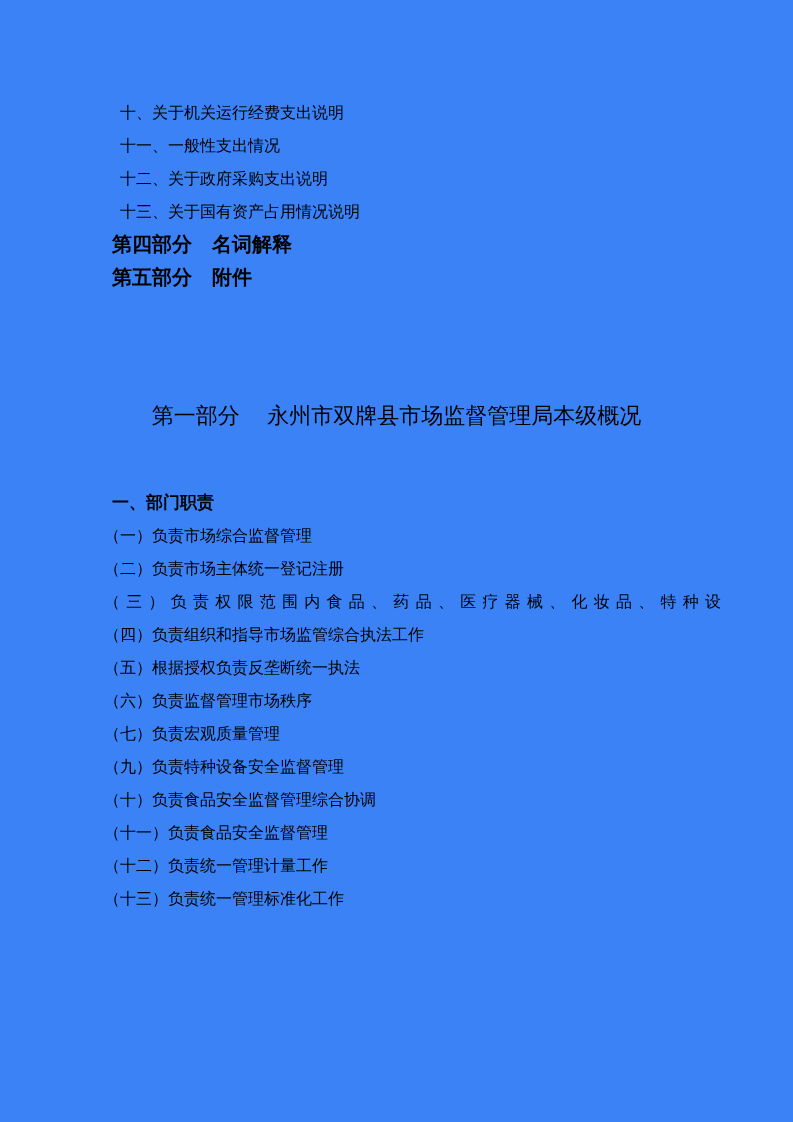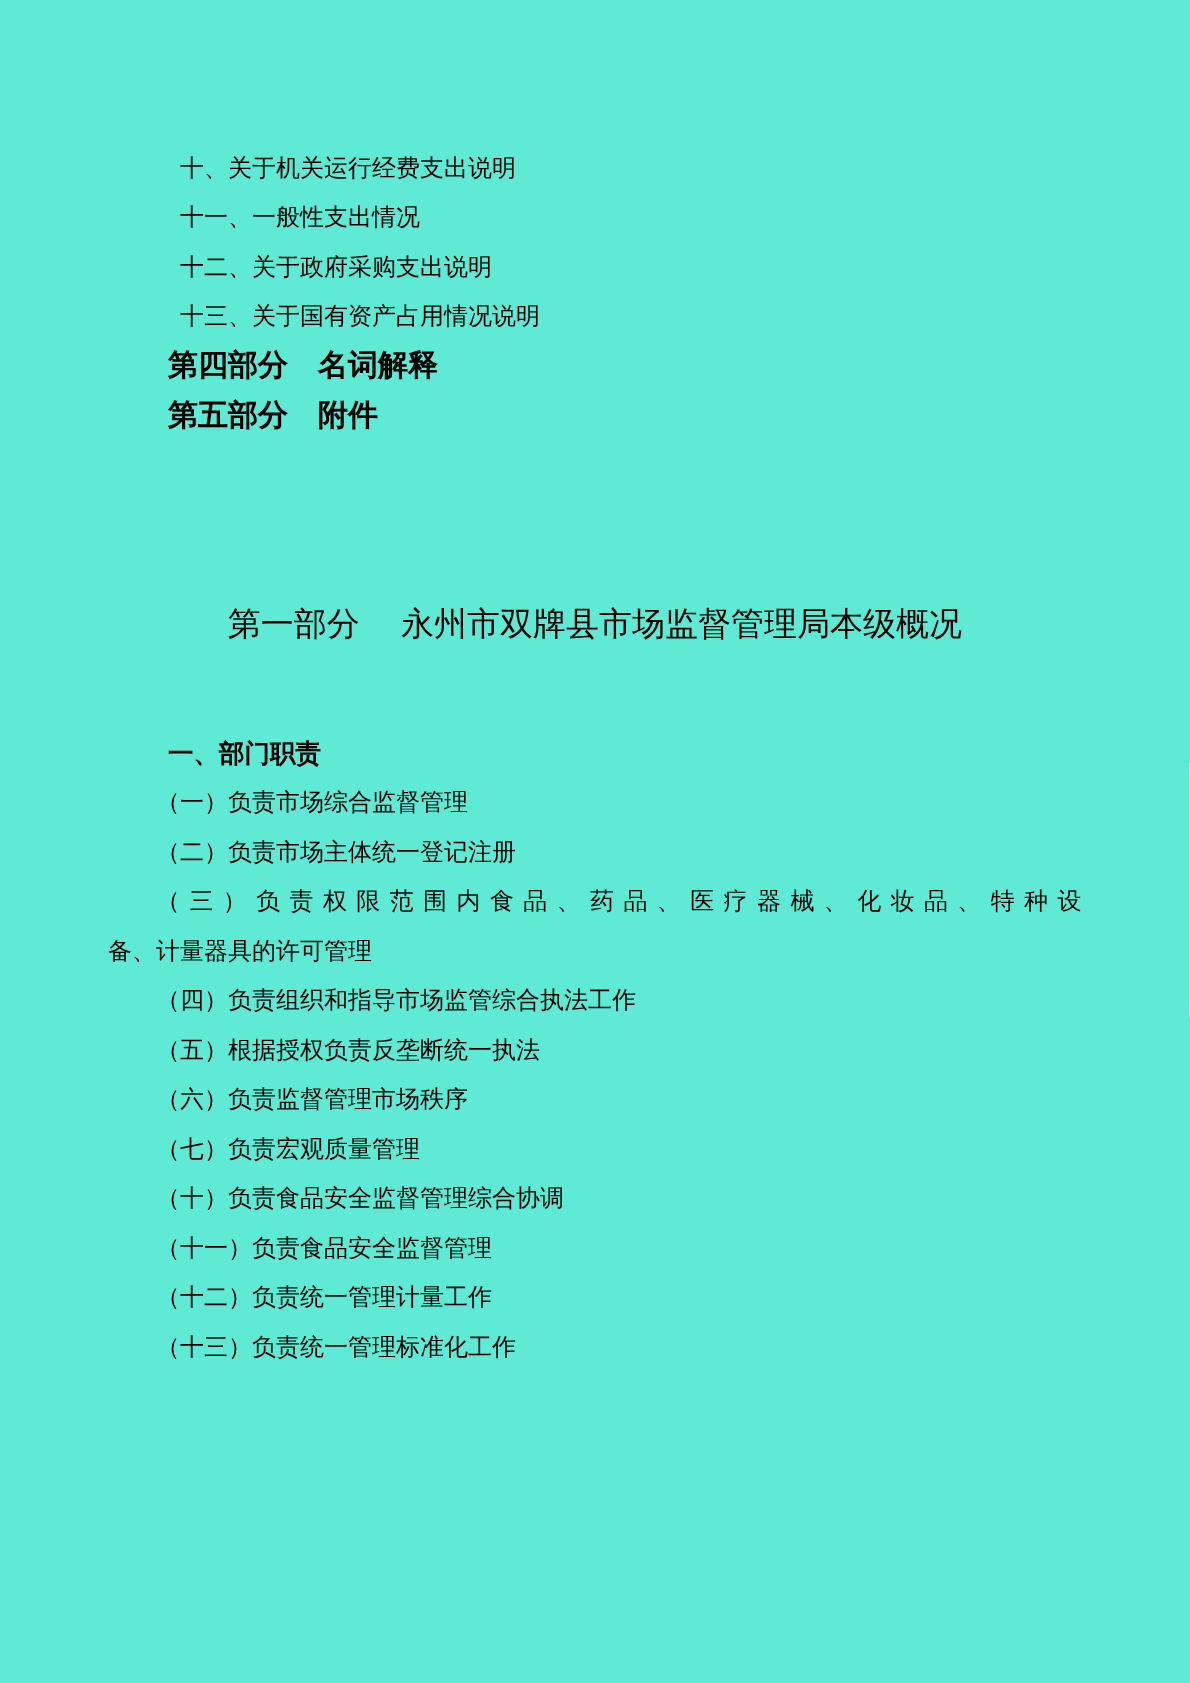--- a/index.html
+++ b/index.html
@@ -6,21 +6,21 @@
     margin: 0;
     padding: 0;
     background: #ffffff;
   }
   .page {
     position: relative;
     width: 793px;
     height: 1122px;
     box-sizing: border-box;
     padding: 96px 72px 0 72px;
-    background: #5eead4;
+    background: #3b82f6;
     color: #000000;
     font-family: "Liberation Serif", "DejaVu Serif", serif;
     overflow: hidden;
   }
   p, h1 { margin: 0; padding: 0; }
 
   .toc-line {
     font-size: 16px;
     line-height: 33px;
     padding-left: 48px;
@@ -80,24 +80,24 @@
   <p class="part-line">第五部分　附件</p>
 
   <h1 class="section-title">第一部分　 永州市双牌县市场监督管理局本级概况</h1>
 
   <p class="duties-heading">一、部门职责</p>
 
   <div>
     <p class="duty">（一）负责市场综合监督管理</p>
     <p class="duty">（二）负责市场主体统一登记注册</p>
     <p class="duty justify">（三）负责权限范围内食品、药品、医疗器械、化妆品、特种设</p>
-    <p class="duty cont">备、计量器具的许可管理</p>
     <p class="duty">（四）负责组织和指导市场监管综合执法工作</p>
     <p class="duty">（五）根据授权负责反垄断统一执法</p>
     <p class="duty">（六）负责监督管理市场秩序</p>
     <p class="duty">（七）负责宏观质量管理</p>
+    <p class="duty">（九）负责特种设备安全监督管理</p>
     <p class="duty">（十）负责食品安全监督管理综合协调</p>
     <p class="duty">（十一）负责食品安全监督管理</p>
     <p class="duty">（十二）负责统一管理计量工作</p>
     <p class="duty">（十三）负责统一管理标准化工作</p>
   </div>
 
 </div>
 
 </body></html>

